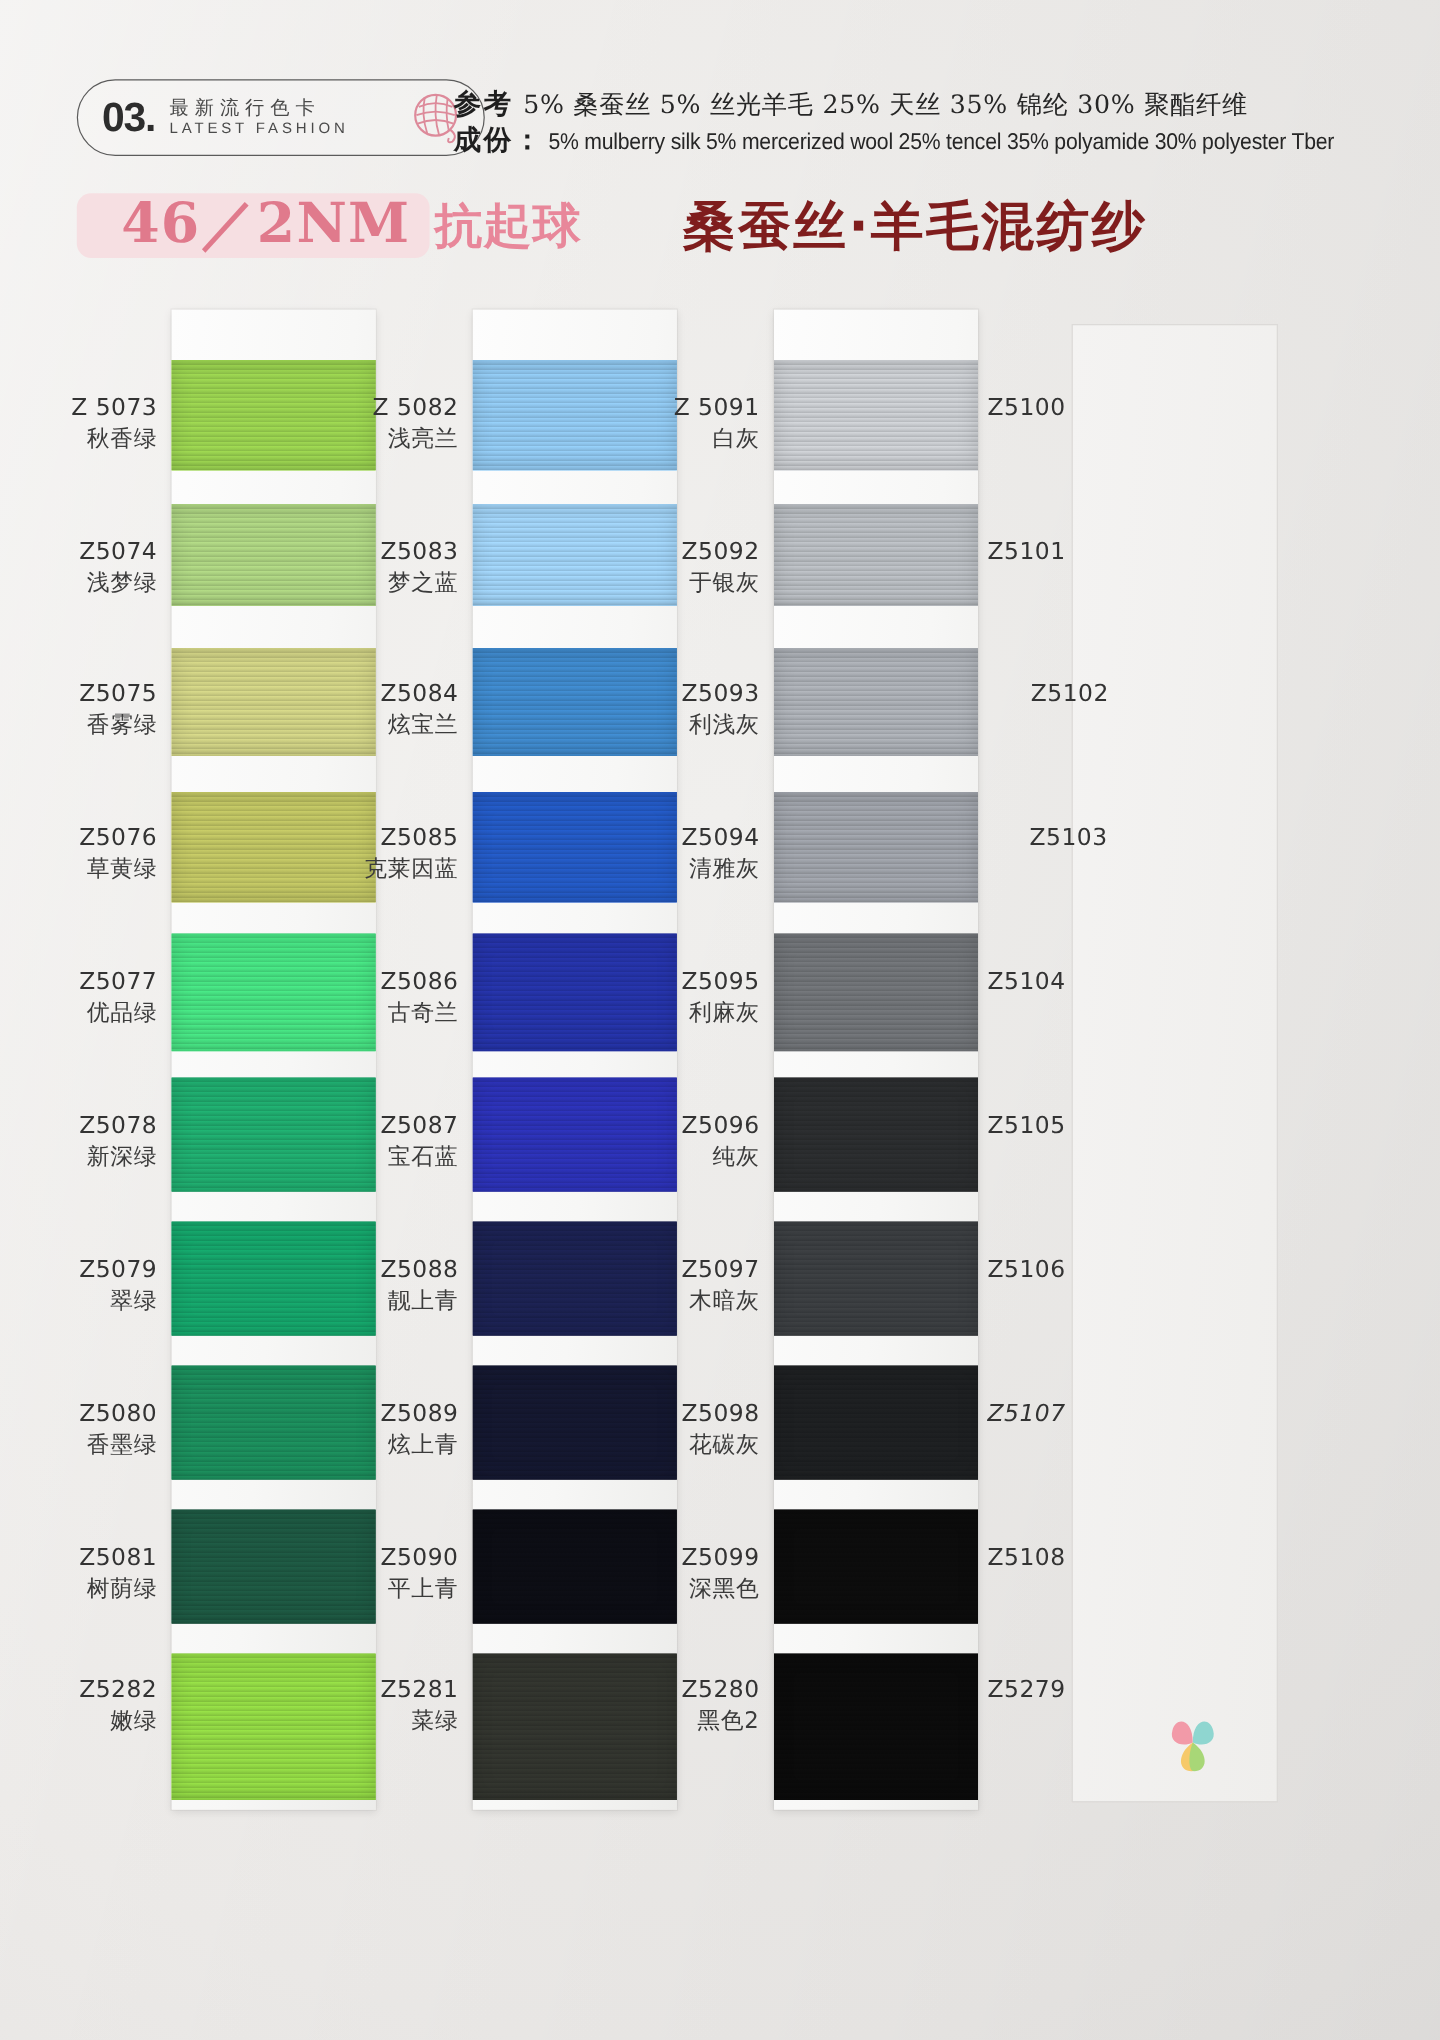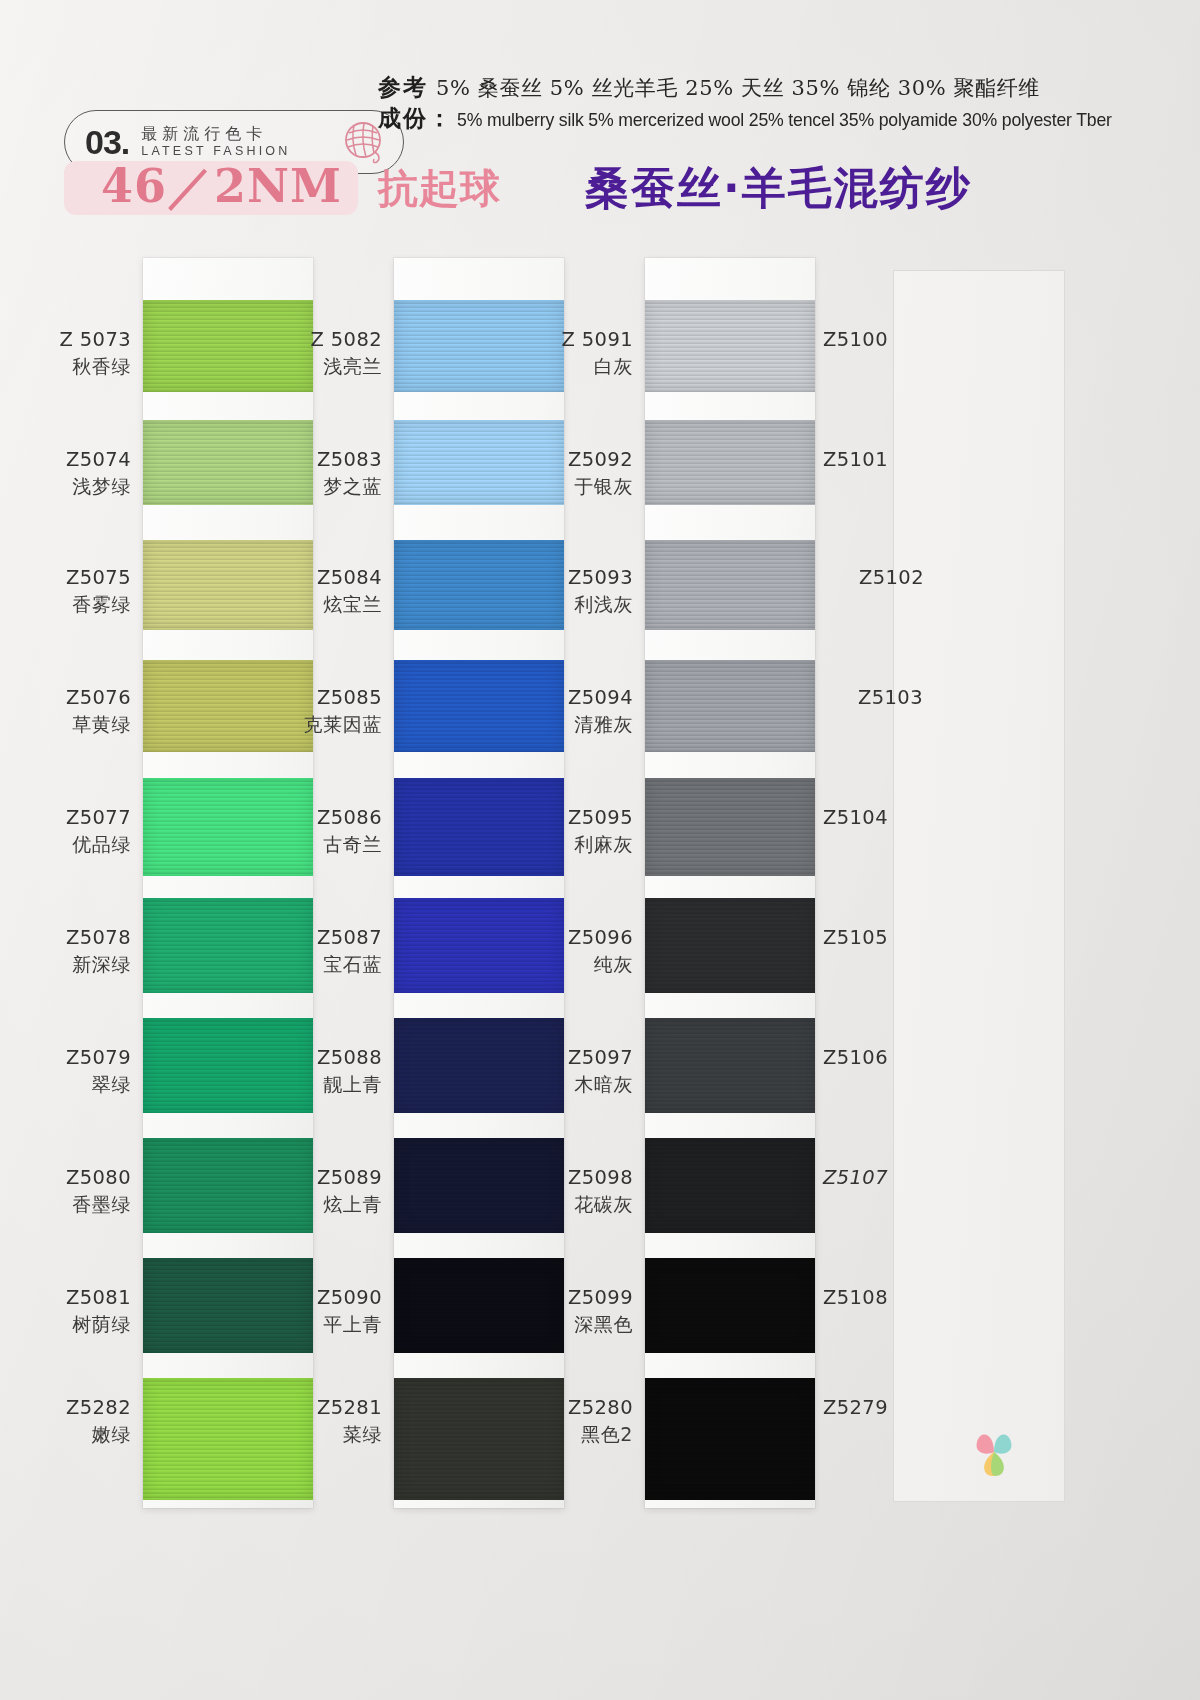--- a/index.html
+++ b/index.html
@@ -22,21 +22,20 @@
     pointer-events:none;
   }
 
   
   .header{position:absolute;left:0;top:0;width:1200px;height:240px;}
   .badge{
     position:absolute;left:64px;top:66px;width:340px;height:64px;
     border:1.6px solid #5b5b5b;border-radius:34px;
     display:flex;align-items:center;box-sizing:border-box;padding:0 16px 0 20px;
     background:rgba(255,255,255,.18);
-    margin-top:44px;
   }
   .badge-num{font-family:"Liberation Sans",sans-serif;font-size:34px;font-weight:700;color:#2d2d2d;letter-spacing:-1px;line-height:1;}
   .badge-txt{margin-left:12px;display:flex;flex-direction:column;justify-content:center;flex:1;}
   .badge-cn{font-family:"DejaVu Sans",sans-serif;font-size:16px;color:#4a4a4a;letter-spacing:5px;line-height:1.25;}
   .badge-en{font-family:"Liberation Sans",sans-serif;font-size:12.5px;color:#4a4a4a;letter-spacing:3.2px;line-height:1.25;}
   .yarn-ball{width:46px;height:46px;flex:0 0 46px;margin-left:4px;}
 
   .comp{position:absolute;left:378px;top:72px;width:800px;}
   .comp-row{display:flex;align-items:baseline;white-space:nowrap;}
   .comp-lbl{
@@ -44,22 +43,22 @@
     letter-spacing:2px;line-height:1.32;flex:0 0 auto;
   }
   .comp-val-cn{font-family:"DejaVu Serif","DejaVu Sans",serif;font-size:21px;color:#262626;letter-spacing:.6px;margin-left:8px;line-height:1.32;}
   .comp-val-en{font-family:"Liberation Sans",sans-serif;font-size:19px;color:#262626;letter-spacing:-.2px;margin-left:4px;line-height:1.32;transform:scaleX(.93);transform-origin:left center;}
 
   .title-row{position:absolute;left:64px;top:152px;width:1080px;height:72px;display:flex;align-items:center;}
   .pill{
     background:#f6dfe2;border-radius:12px;padding:2px 16px 6px 16px;display:inline-block;
   }
   .pill-txt{font-family:"DejaVu Serif",serif;font-weight:700;font-size:46px;color:#e07a8c;letter-spacing:1px;line-height:1;margin-left:21px;}
-  .anti-pill{font-family:"DejaVu Sans",sans-serif;font-weight:700;font-size:40px;color:#e8879a;margin-left:20px;letter-spacing:1px;}
-  .main-title{font-family:"DejaVu Sans",sans-serif;font-weight:700;font-size:44px;color:#4c1d95;margin-left:84px;letter-spacing:2px;}
+  .anti-pill{font-family:"DejaVu Sans",sans-serif;font-weight:700;font-size:40px;color:#e8879a;margin-left:4px;letter-spacing:1px;}
+  .main-title{font-family:"DejaVu Sans",sans-serif;font-weight:700;font-size:44px;color:#7f1d1d;margin-left:84px;letter-spacing:2px;}
 
   
   .strip{position:absolute;top:258px;width:170px;height:1250px;
     background:linear-gradient(95deg,#fdfdfd 0%, #f7f7f6 55%, #ececea 100%);
     box-shadow:0 2px 7px rgba(0,0,0,.10), 0 0 0 1px rgba(0,0,0,.04);
   }
   #col1 .strip{left:143px;}
   #col2 .strip{left:394px;}
   #col3 .strip{left:645px;}
   .empty-strip{

